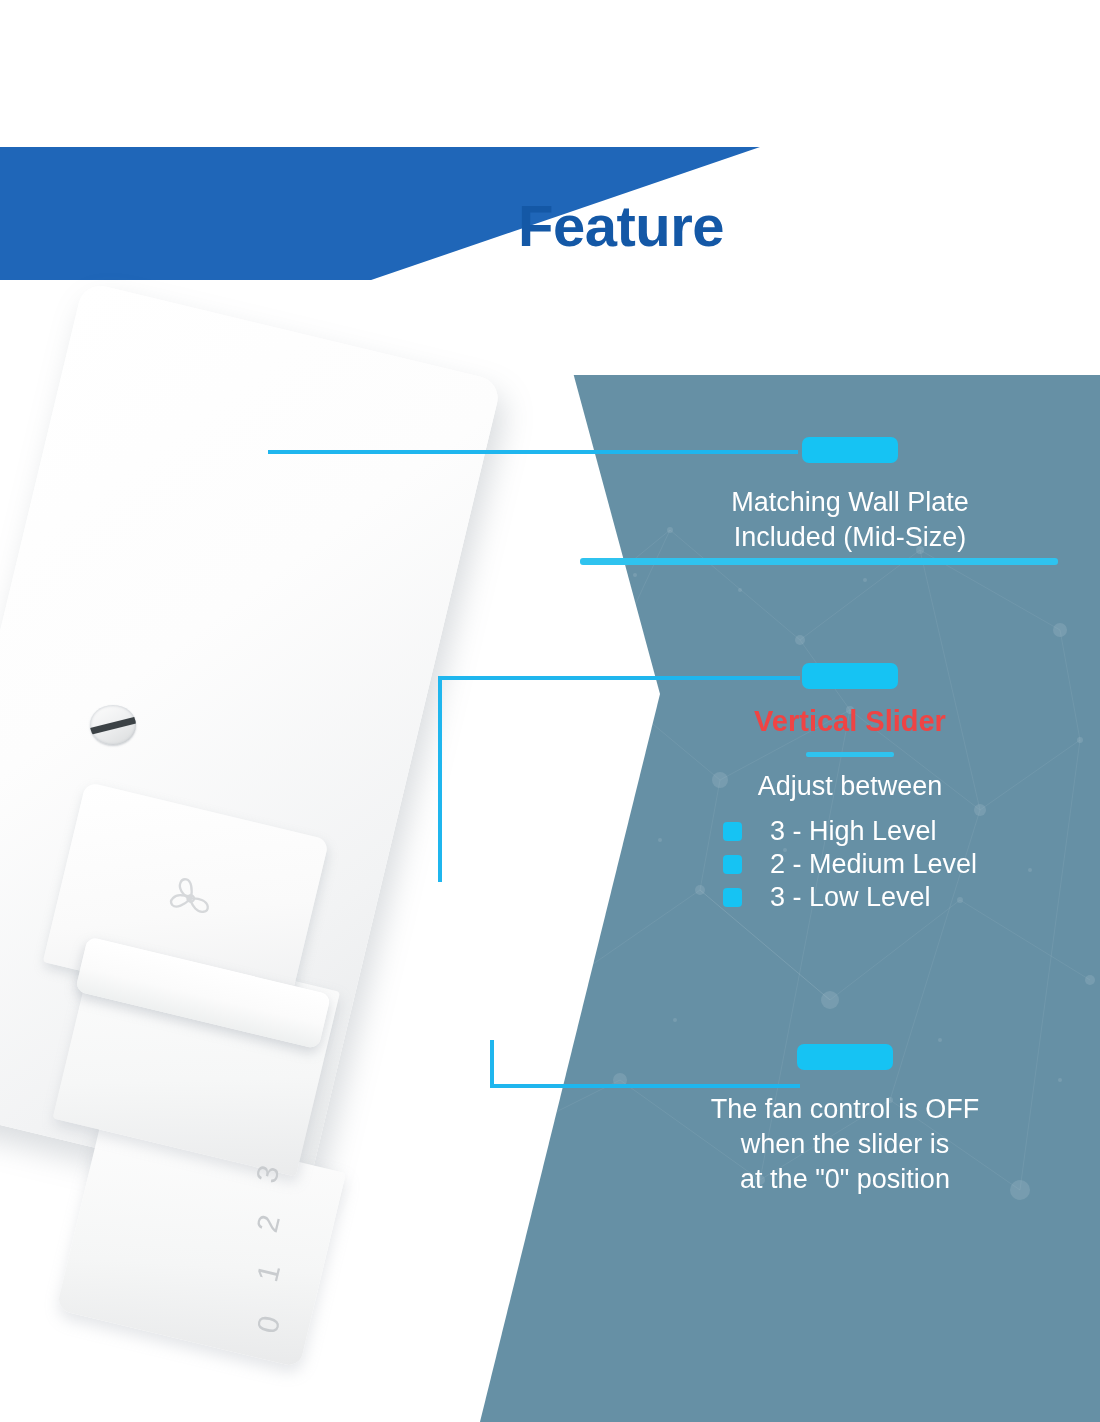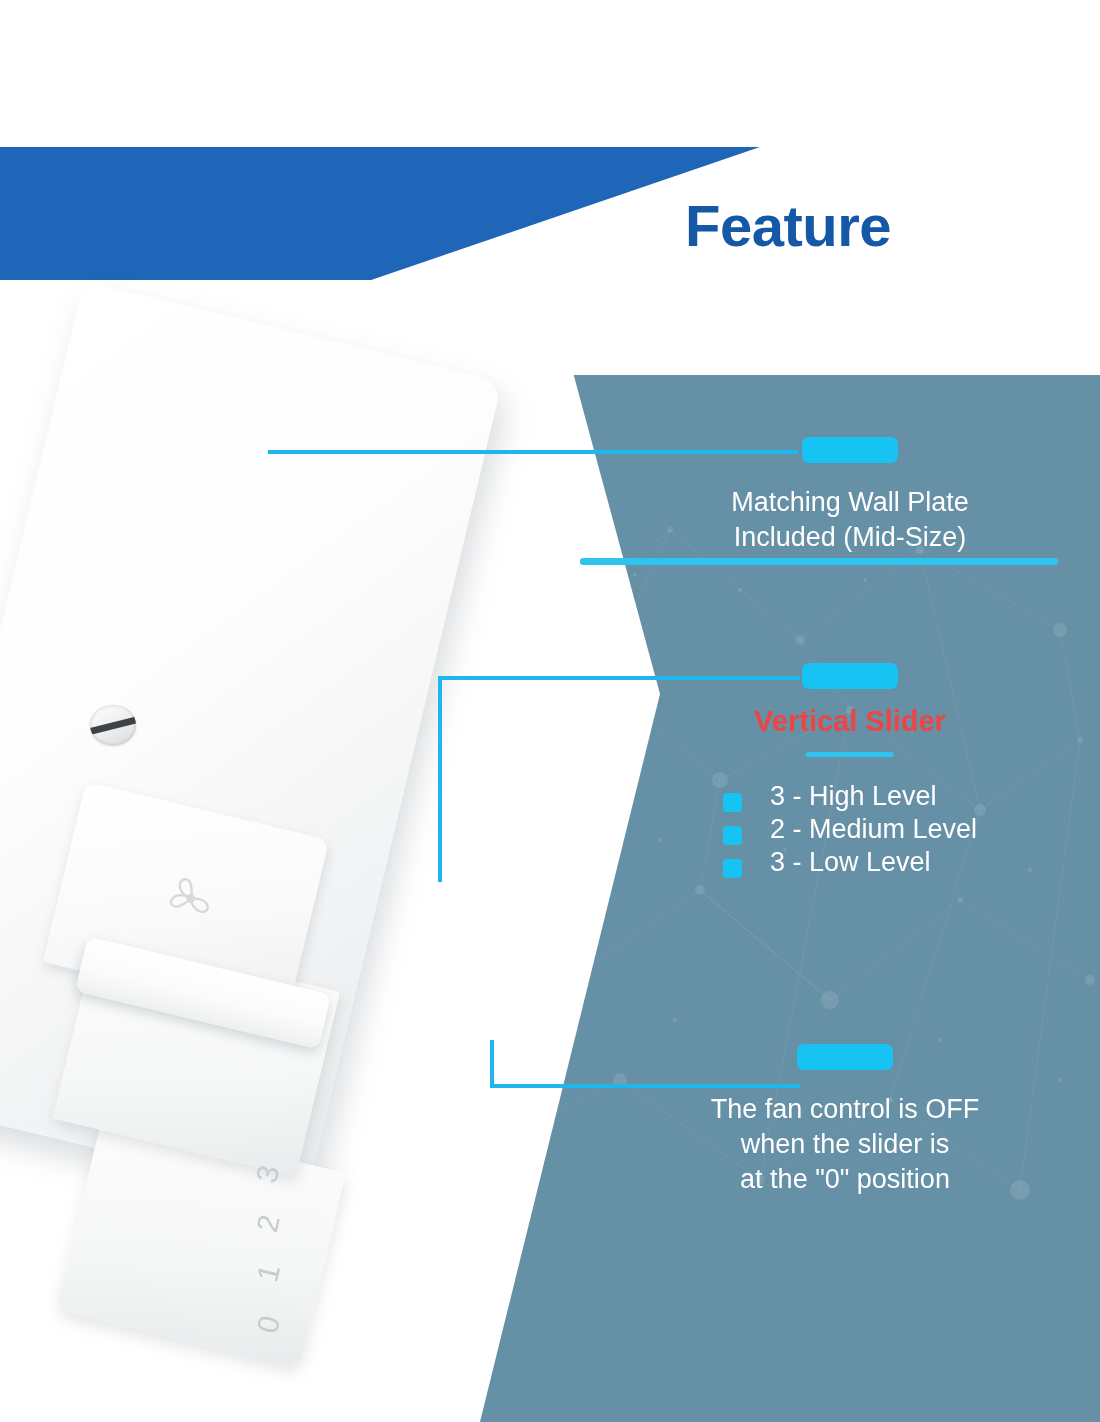--- a/index.html
+++ b/index.html
@@ -54,21 +54,21 @@
     opacity: .5;
     pointer-events: none;
   }
 
   
   .title-block {
     position: absolute;
     right: 42px;
     top: 196px;
     width: 540px;
-    text-align: center;
+    text-align: left;
   }
   .title-line {
     font-size: 58px;
     font-weight: bold;
     color: #1458a6;
     line-height: 1.05;
     letter-spacing: -0.5px;
     white-space: nowrap;
   }
   .title-rule {
@@ -116,21 +116,21 @@
   }
 
   
   .bullets {
     margin-top: 10px;
     display: inline-block;
     text-align: left;
   }
   .bullet-row {
     display: flex;
-    align-items: flex-end;
+    align-items: center;
     gap: 28px;
     margin: 2px 0;
   }
   .bullet-sq {
     width: 19px;
     height: 19px;
     border-radius: 4px;
     background: #16c3f3;
     flex: 0 0 auto;
   }
@@ -371,20 +371,21 @@
       <div>Matching Wall Plate</div>
       <div>Included (Mid-Size)</div>
     </div>
   </div>
 
   <div class="callout" style="left:640px; top:663px; width:420px;">
     <div class="pill"></div>
     <div class="callout-heading">Vertical Slider</div>
     <div class="heading-rule"></div>
     <div class="callout-body" style="margin-top:4px;">
+      <div>Adjust between</div>
     </div>
     <div class="bullets">
       <div class="bullet-row">
         <span class="bullet-sq"></span>
         <span class="bullet-text">3 - High Level</span>
       </div>
       <div class="bullet-row">
         <span class="bullet-sq"></span>
         <span class="bullet-text">2 - Medium Level</span>
       </div>

